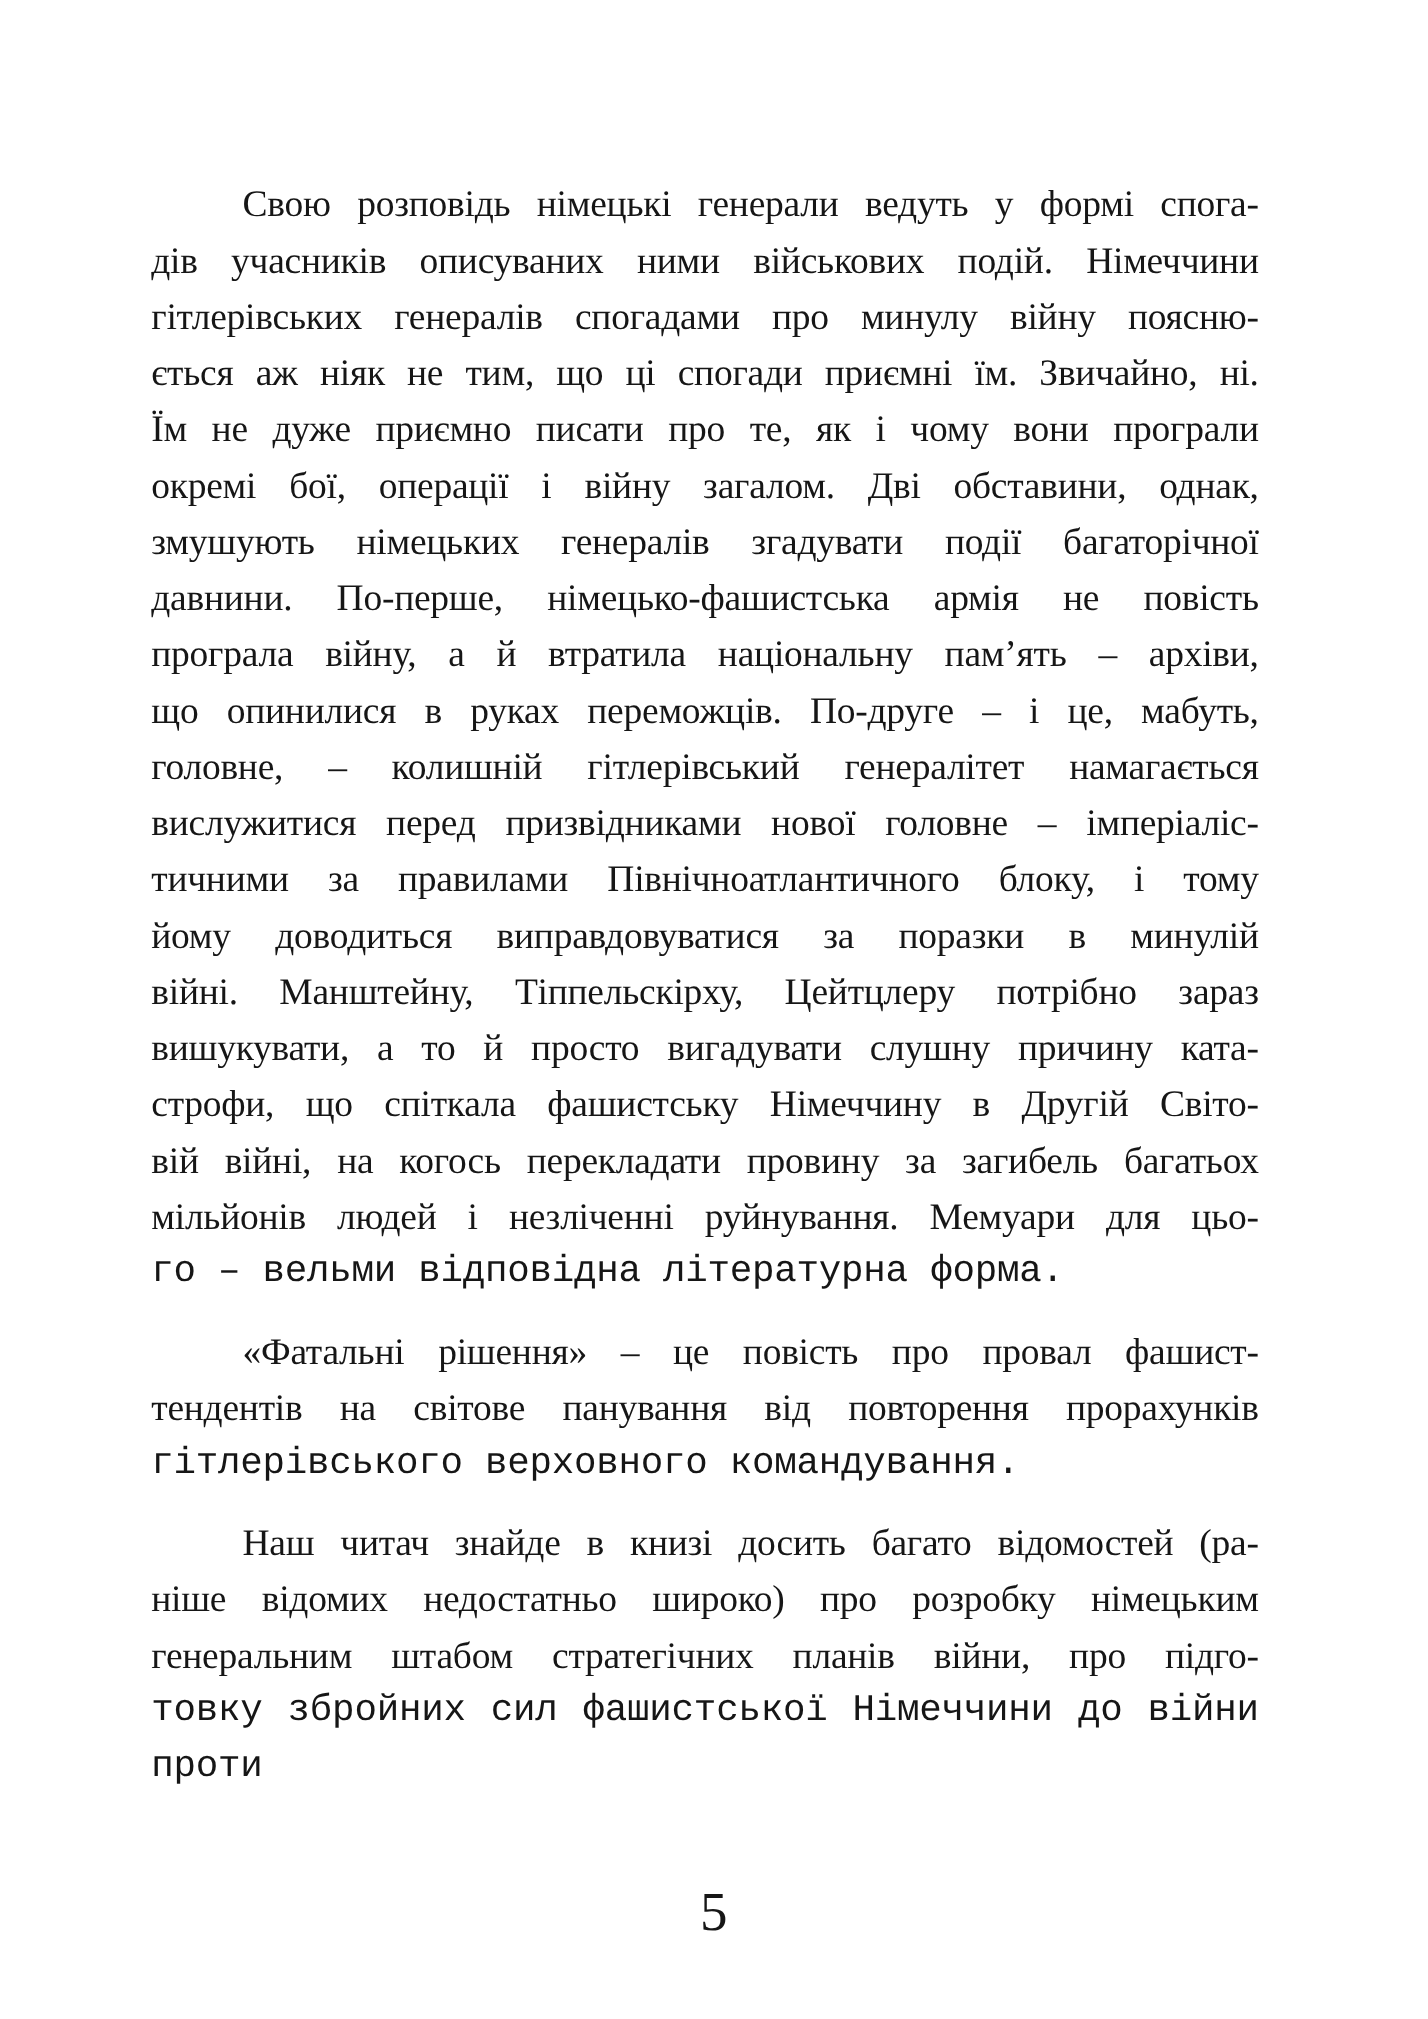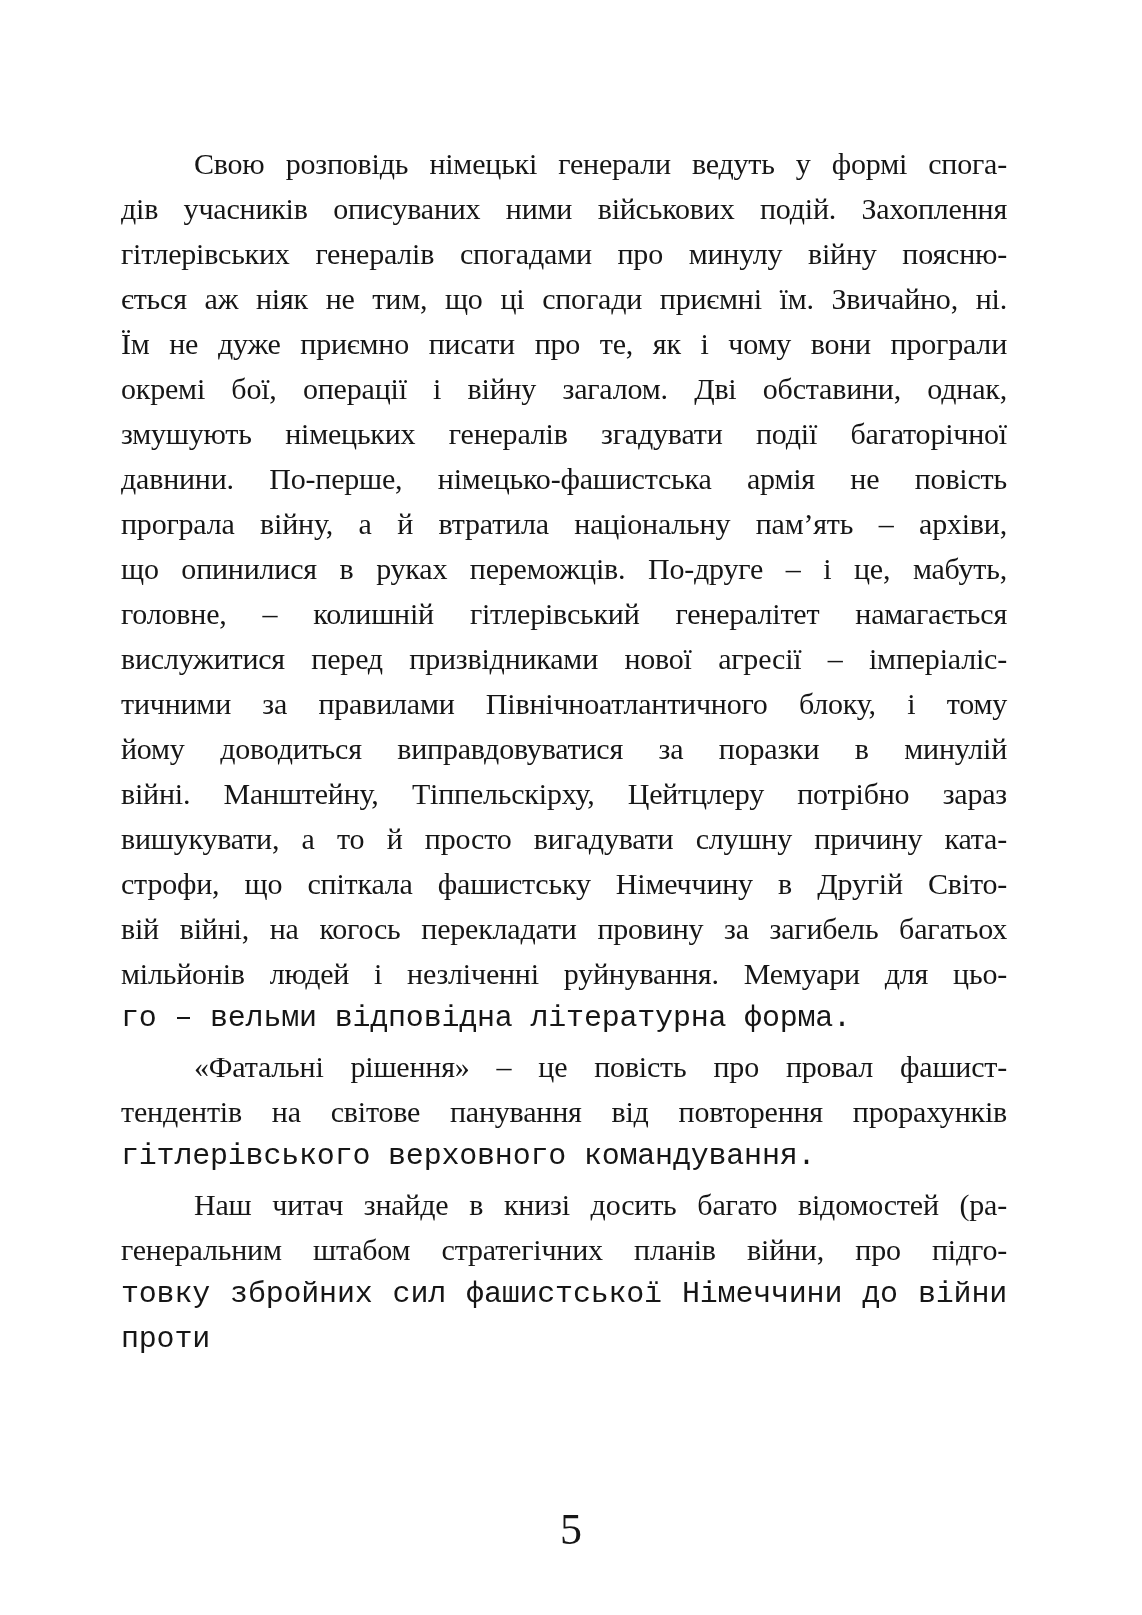--- a/index.html
+++ b/index.html
@@ -20,21 +20,21 @@
     position: absolute;
     left: 121px;
     top: 141px;
     width: 886px;
   }
   .para {
     margin: 0;
     padding: 0;
   }
   .para + .para {
-    margin-top: 3px;
+    margin-top: 18px;
   }
   .line {
     font-size: 30px;
     line-height: 45px;
     text-align: justify;
     text-align-last: justify;
     white-space: normal;
     letter-spacing: -0.2px;
   }
   .line.first {
@@ -56,49 +56,50 @@
   }
 </style>
 </head>
 <body>
 
 <div class="page">
   <div class="text-block">
 
     <div class="para">
       <div class="line first">Свою розповідь німецькі генерали ведуть у формі спога-</div>
-      <div class="line">дів учасників описуваних ними військових подій. Захоплення</div>
+      <div class="line">дів учасників описуваних ними військових подій. Німеччини</div>
       <div class="line">гітлерівських генералів спогадами про минулу війну поясню-</div>
       <div class="line">ється аж ніяк не тим, що ці спогади приємні їм. Звичайно, ні.</div>
       <div class="line">Їм не дуже приємно писати про те, як і чому вони програли</div>
       <div class="line">окремі бої, операції і війну загалом. Дві обставини, однак,</div>
       <div class="line">змушують німецьких генералів згадувати події багаторічної</div>
       <div class="line">давнини. По-перше, німецько-фашистська армія не повість</div>
       <div class="line">програла війну, а й втратила національну пам’ять – архіви,</div>
       <div class="line">що опинилися в руках переможців. По-друге – і це, мабуть,</div>
       <div class="line">головне, – колишній гітлерівський генералітет намагається</div>
-      <div class="line">вислужитися перед призвідниками нової агресії – імперіаліс-</div>
+      <div class="line">вислужитися перед призвідниками нової головне – імперіаліс-</div>
       <div class="line">тичними за правилами Північноатлантичного блоку, і тому</div>
       <div class="line">йому доводиться виправдовуватися за поразки в минулій</div>
       <div class="line">війні. Манштейну, Тіппельскірху, Цейтцлеру потрібно зараз</div>
       <div class="line">вишукувати, а то й просто вигадувати слушну причину ката-</div>
       <div class="line">строфи, що спіткала фашистську Німеччину в Другій Світо-</div>
       <div class="line">вій війні, на когось перекладати провину за загибель багатьох</div>
       <div class="line">мільйонів людей і незліченні руйнування. Мемуари для цьо-</div>
       <div class="line last">го – вельми відповідна літературна форма.</div>
     </div>
 
     <div class="para">
       <div class="line first">«Фатальні рішення» – це повість про провал фашист-</div>
       <div class="line">тендентів на світове панування від повторення прорахунків</div>
       <div class="line last">гітлерівського верховного командування.</div>
     </div>
 
     <div class="para">
       <div class="line first">Наш читач знайде в книзі досить багато відомостей (ра-</div>
+      <div class="line">ніше відомих недостатньо широко) про розробку німецьким</div>
       <div class="line">генеральним штабом стратегічних планів війни, про підго-</div>
       <div class="line last">товку збройних сил фашистської Німеччини до війни проти</div>
     </div>
 
   </div>
 
   <div class="page-number">5</div>
 </div>
 
 </body></html>

